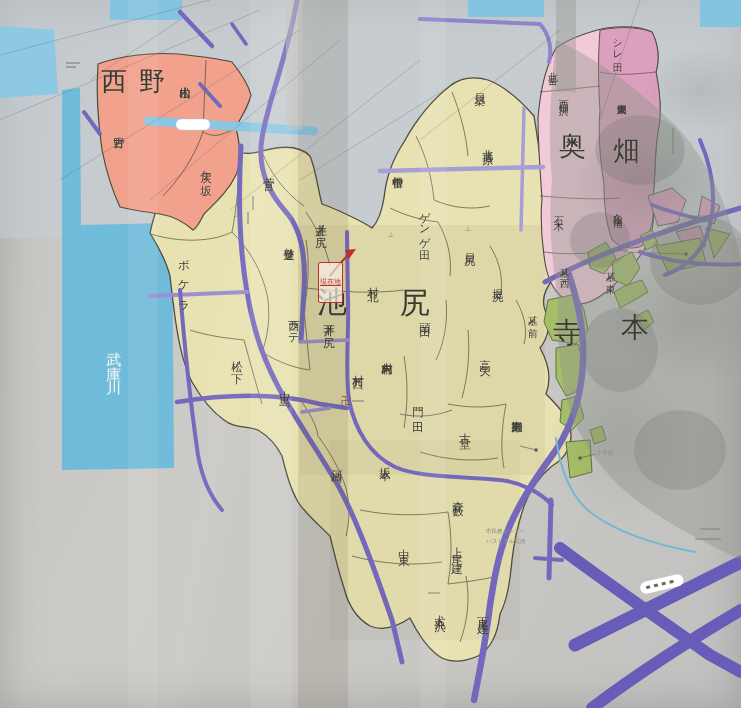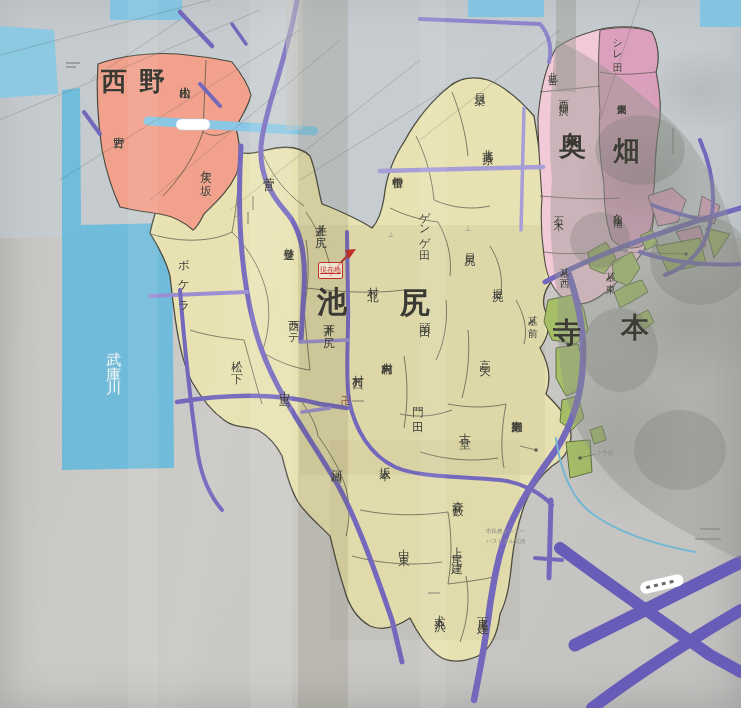--- a/index.html
+++ b/index.html
@@ -7,22 +7,22 @@
     position:relative;width:741px;height:708px;overflow:hidden;
     background:linear-gradient(115deg,#c6c5c2 0%,#cbcac7 35%,#c9c8c5 60%,#c2c1bf 100%);
     box-shadow:inset 0 0 40px rgba(60,60,60,.25);
     font-family:"DejaVu Sans",sans-serif;
   }
   #map-svg{position:absolute;left:0;top:0;}
   #labels-layer{position:absolute;left:0;top:0;width:741px;height:708px;}
   .lbl{position:absolute;line-height:1.04;white-space:nowrap;font-family:"DejaVu Sans",sans-serif;
        text-shadow:0 0 2px rgba(235,230,210,.35);}
   .lbl.v{writing-mode:vertical-rl;text-orientation:upright;transform:translateX(-50%);}
-  .lbl.b{font-weight:bold;}
-  .lbl.loc{border:1px solid #c03028;background:rgba(255,245,240,.65);border-radius:2px;padding:4px 1px;text-decoration:underline;}
+  .lbl.b{font-weight:normal;}
+  .lbl.loc{border:1px solid #c03028;background:rgba(255,245,240,.65);border-radius:2px;padding:16px 1px;text-decoration:underline;}
   #glass{position:absolute;left:0;top:0;width:741px;height:708px;pointer-events:none;opacity:.5;
     background:
       radial-gradient(90px 70px at 640px 180px, rgba(110,114,104,.45), rgba(110,114,104,0) 70%),
       radial-gradient(120px 90px at 690px 320px, rgba(104,108,99,.42), rgba(104,108,99,0) 70%),
       radial-gradient(100px 120px at 620px 440px, rgba(112,116,106,.35), rgba(112,116,106,0) 70%),
       radial-gradient(80px 60px at 700px 90px, rgba(120,122,112,.38), rgba(120,122,112,0) 70%),
       linear-gradient(100deg, rgba(255,255,255,0) 30%, rgba(255,255,255,.10) 34%, rgba(255,255,255,0) 38%);
   }
 </style>
 </head>

